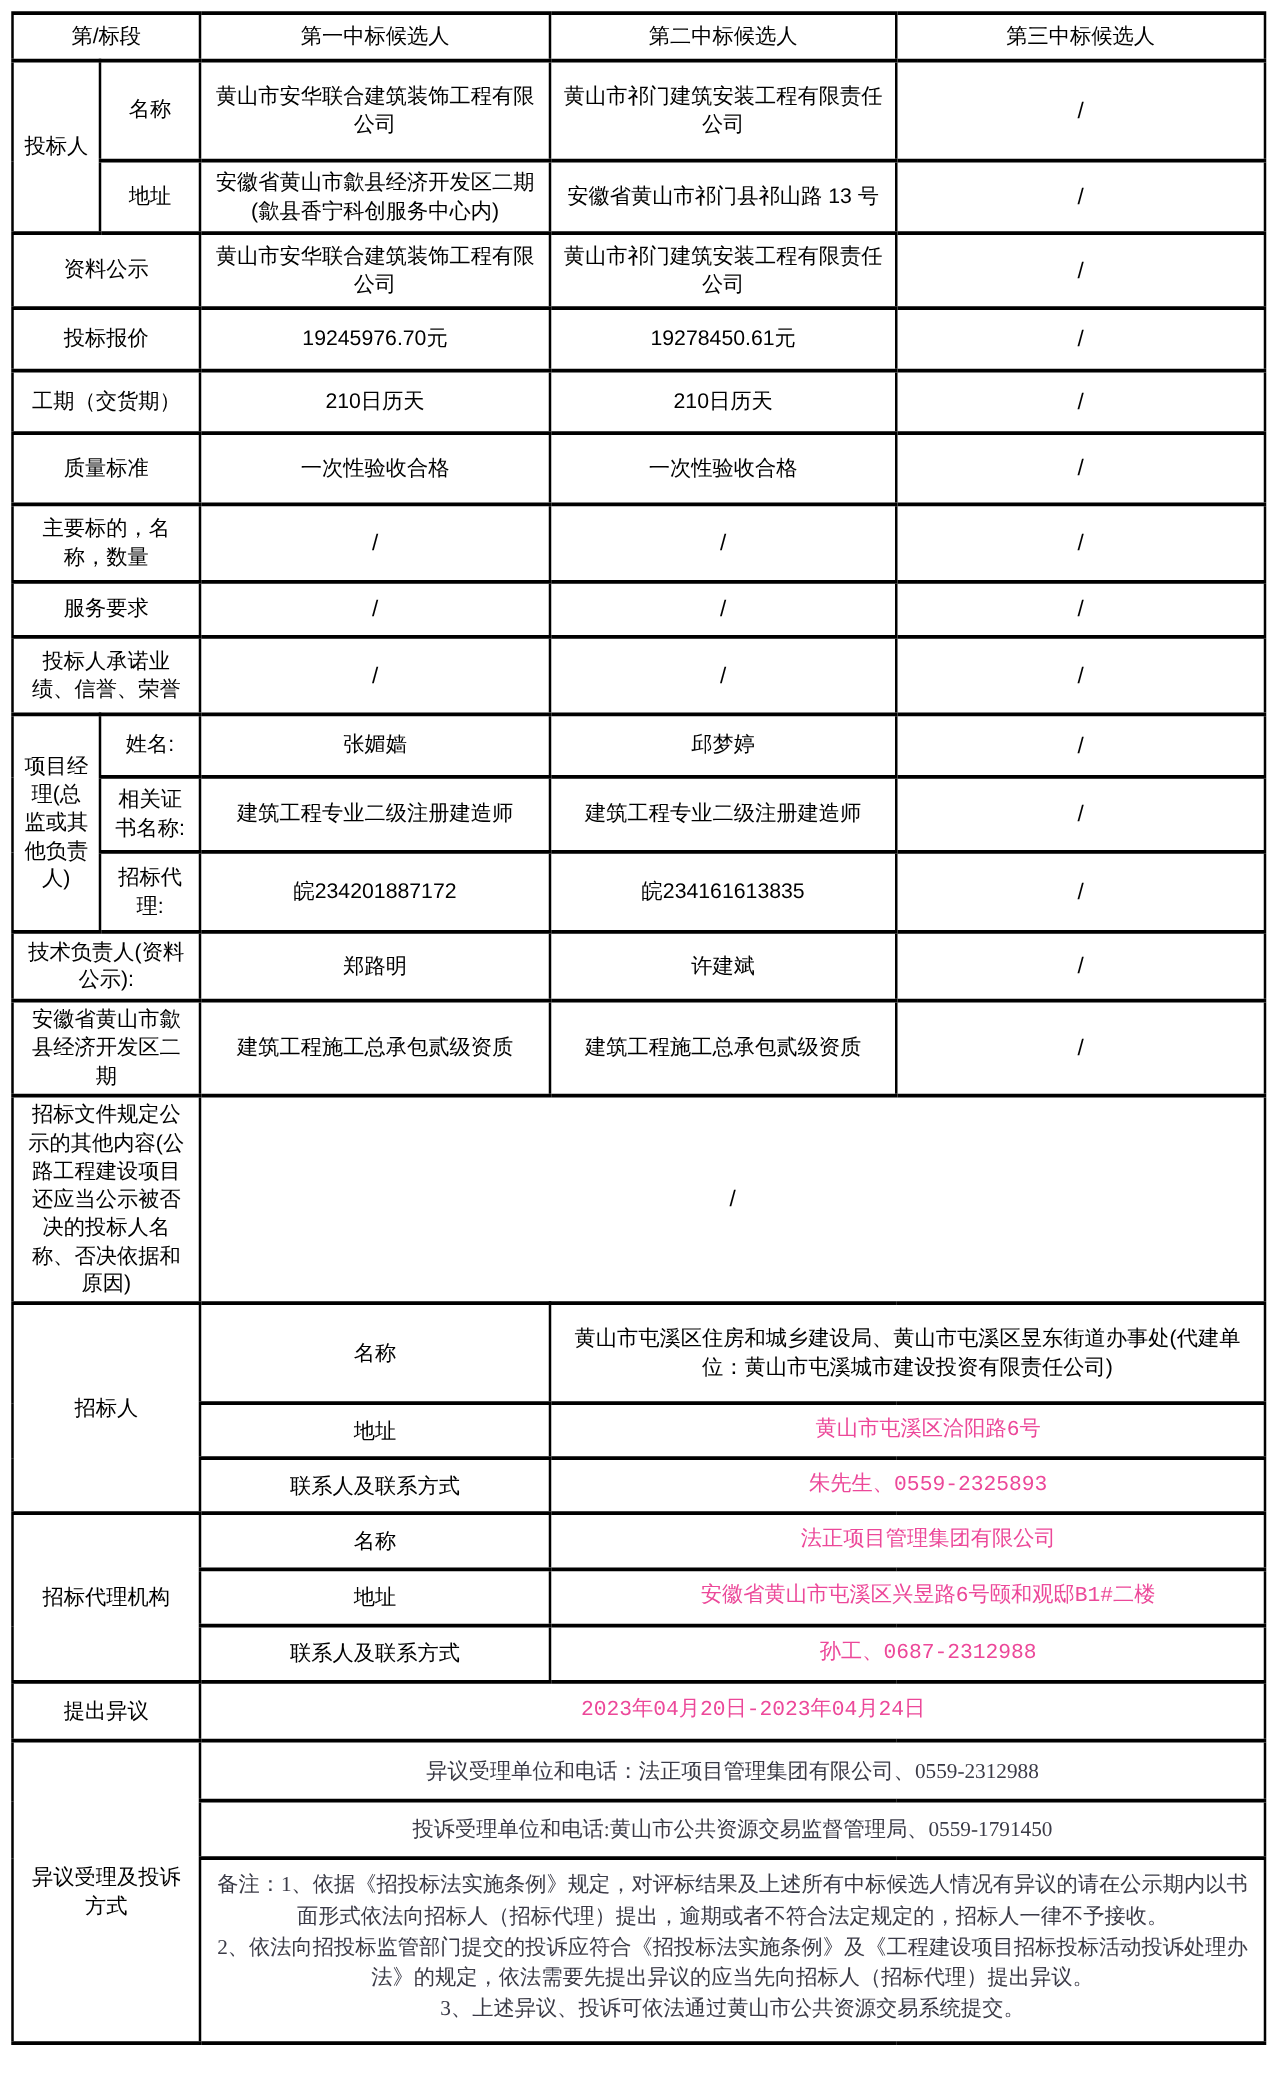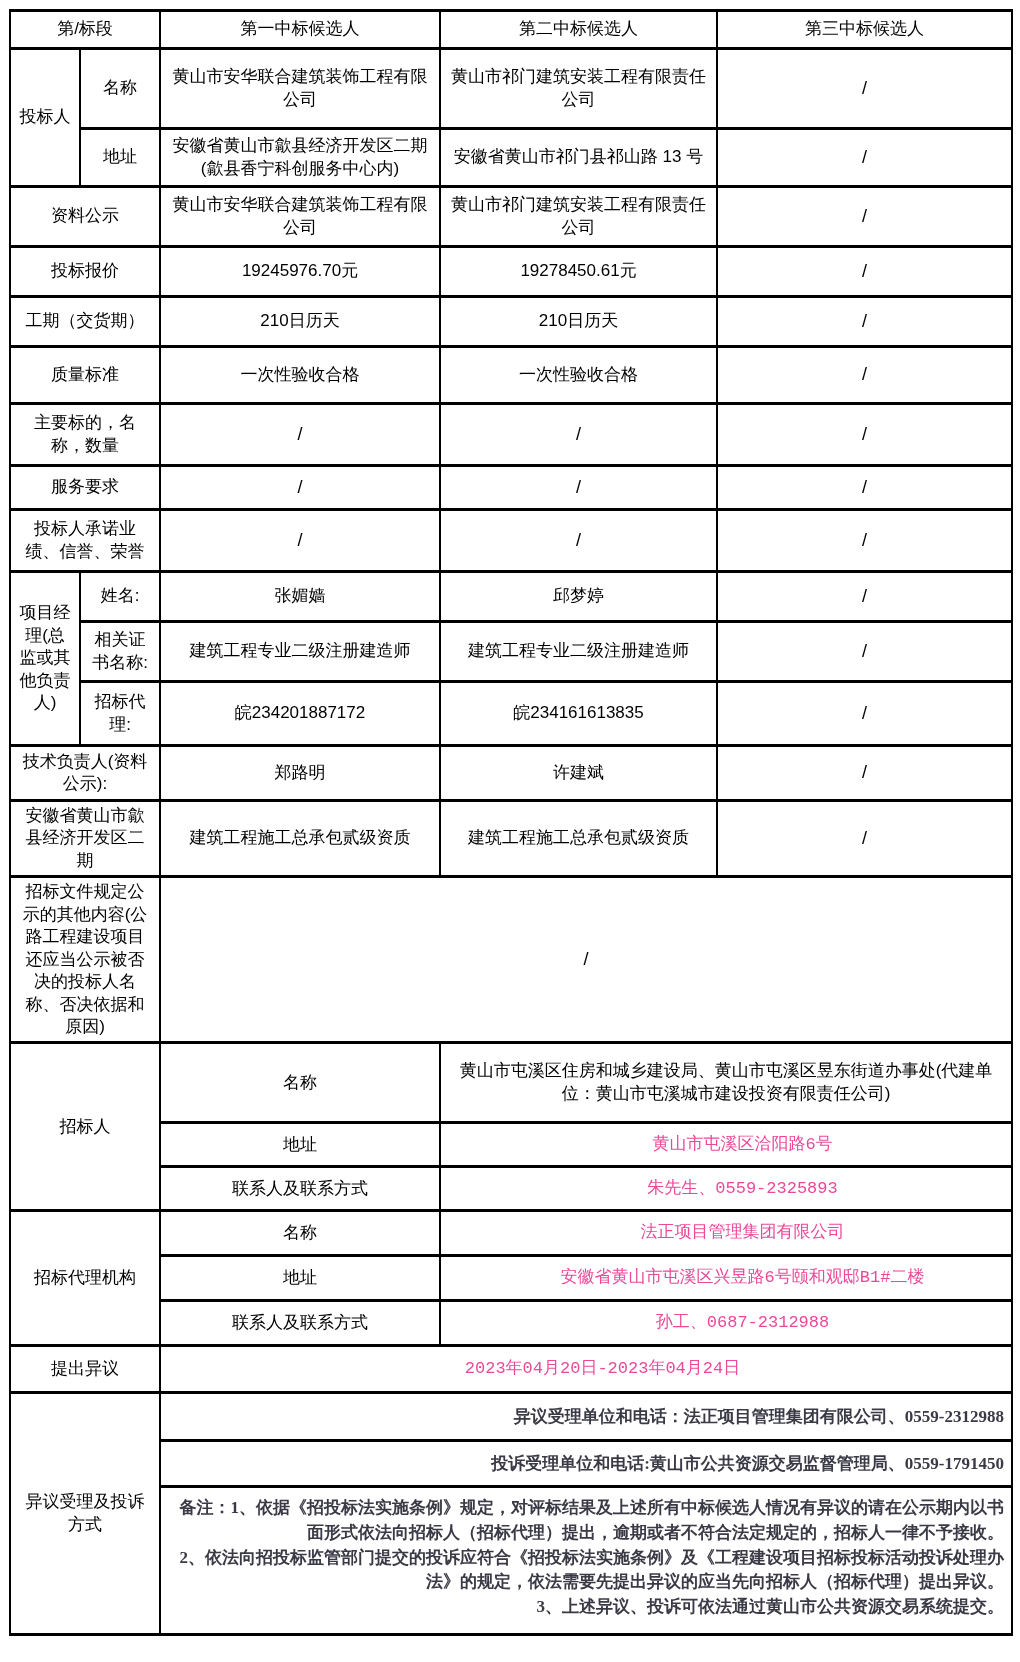--- a/index.html
+++ b/index.html
@@ -4,21 +4,21 @@
 <style>
   html,body{margin:0;padding:0;background:#ffffff;}
   body{width:1020px;height:1662px;font-family:"Liberation Sans","DejaVu Sans",sans-serif;color:#000;}
   .doc{padding:9px 9px 0 9px;}
   table{border-collapse:collapse;width:1002px;table-layout:fixed;}
   td{border-left:2px solid #000;border-right:2px solid #000;border-top:3px solid #000;border-bottom:3px solid #000;
      font-size:17px;line-height:1.32;text-align:center;vertical-align:middle;padding:3px 7px;word-break:break-all;}
   .lbl{font-weight:normal;}
   .serif{font-family:Liberation Mono, monospace;color:#ec4899;padding-left:40px;}
   .serif-dark{font-family:"Liberation Serif","DejaVu Serif",serif;color:#3a3a46;}
-  .left{text-align:right;font-weight:bold;}
+  .left{text-align:center;}
   .remark-cell{vertical-align:top;padding-top:8px;line-height:1.45;}
   .slash{font-size:18px;}
 </style>
 </head>
 <body>
 
 <div class="doc">
 <table>
   <colgroup>
     <col style="width:70px">

